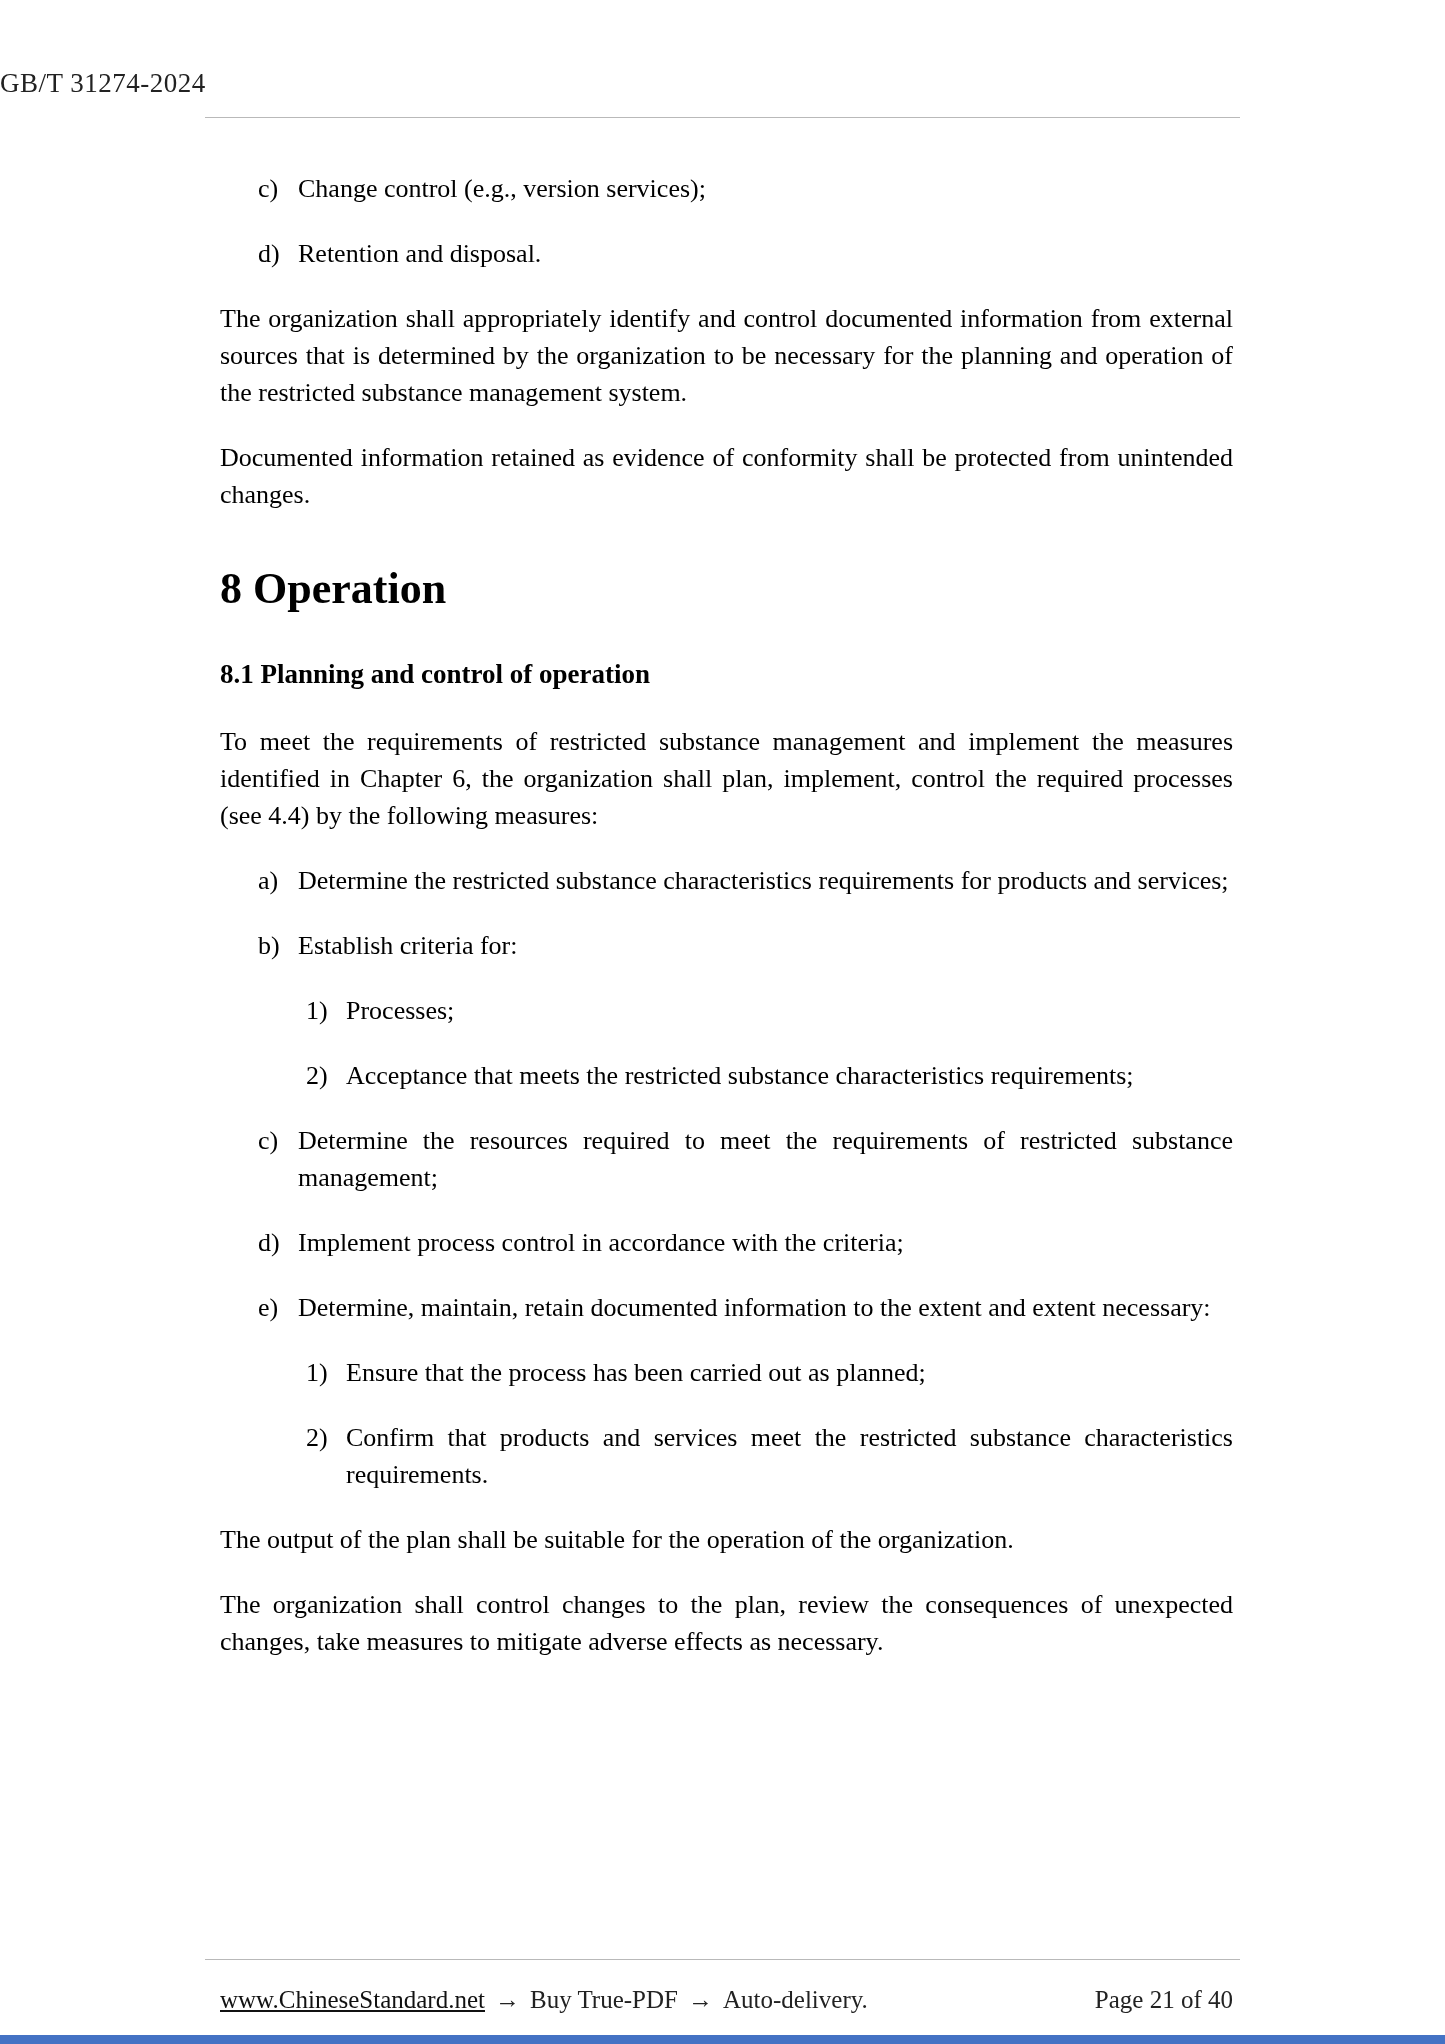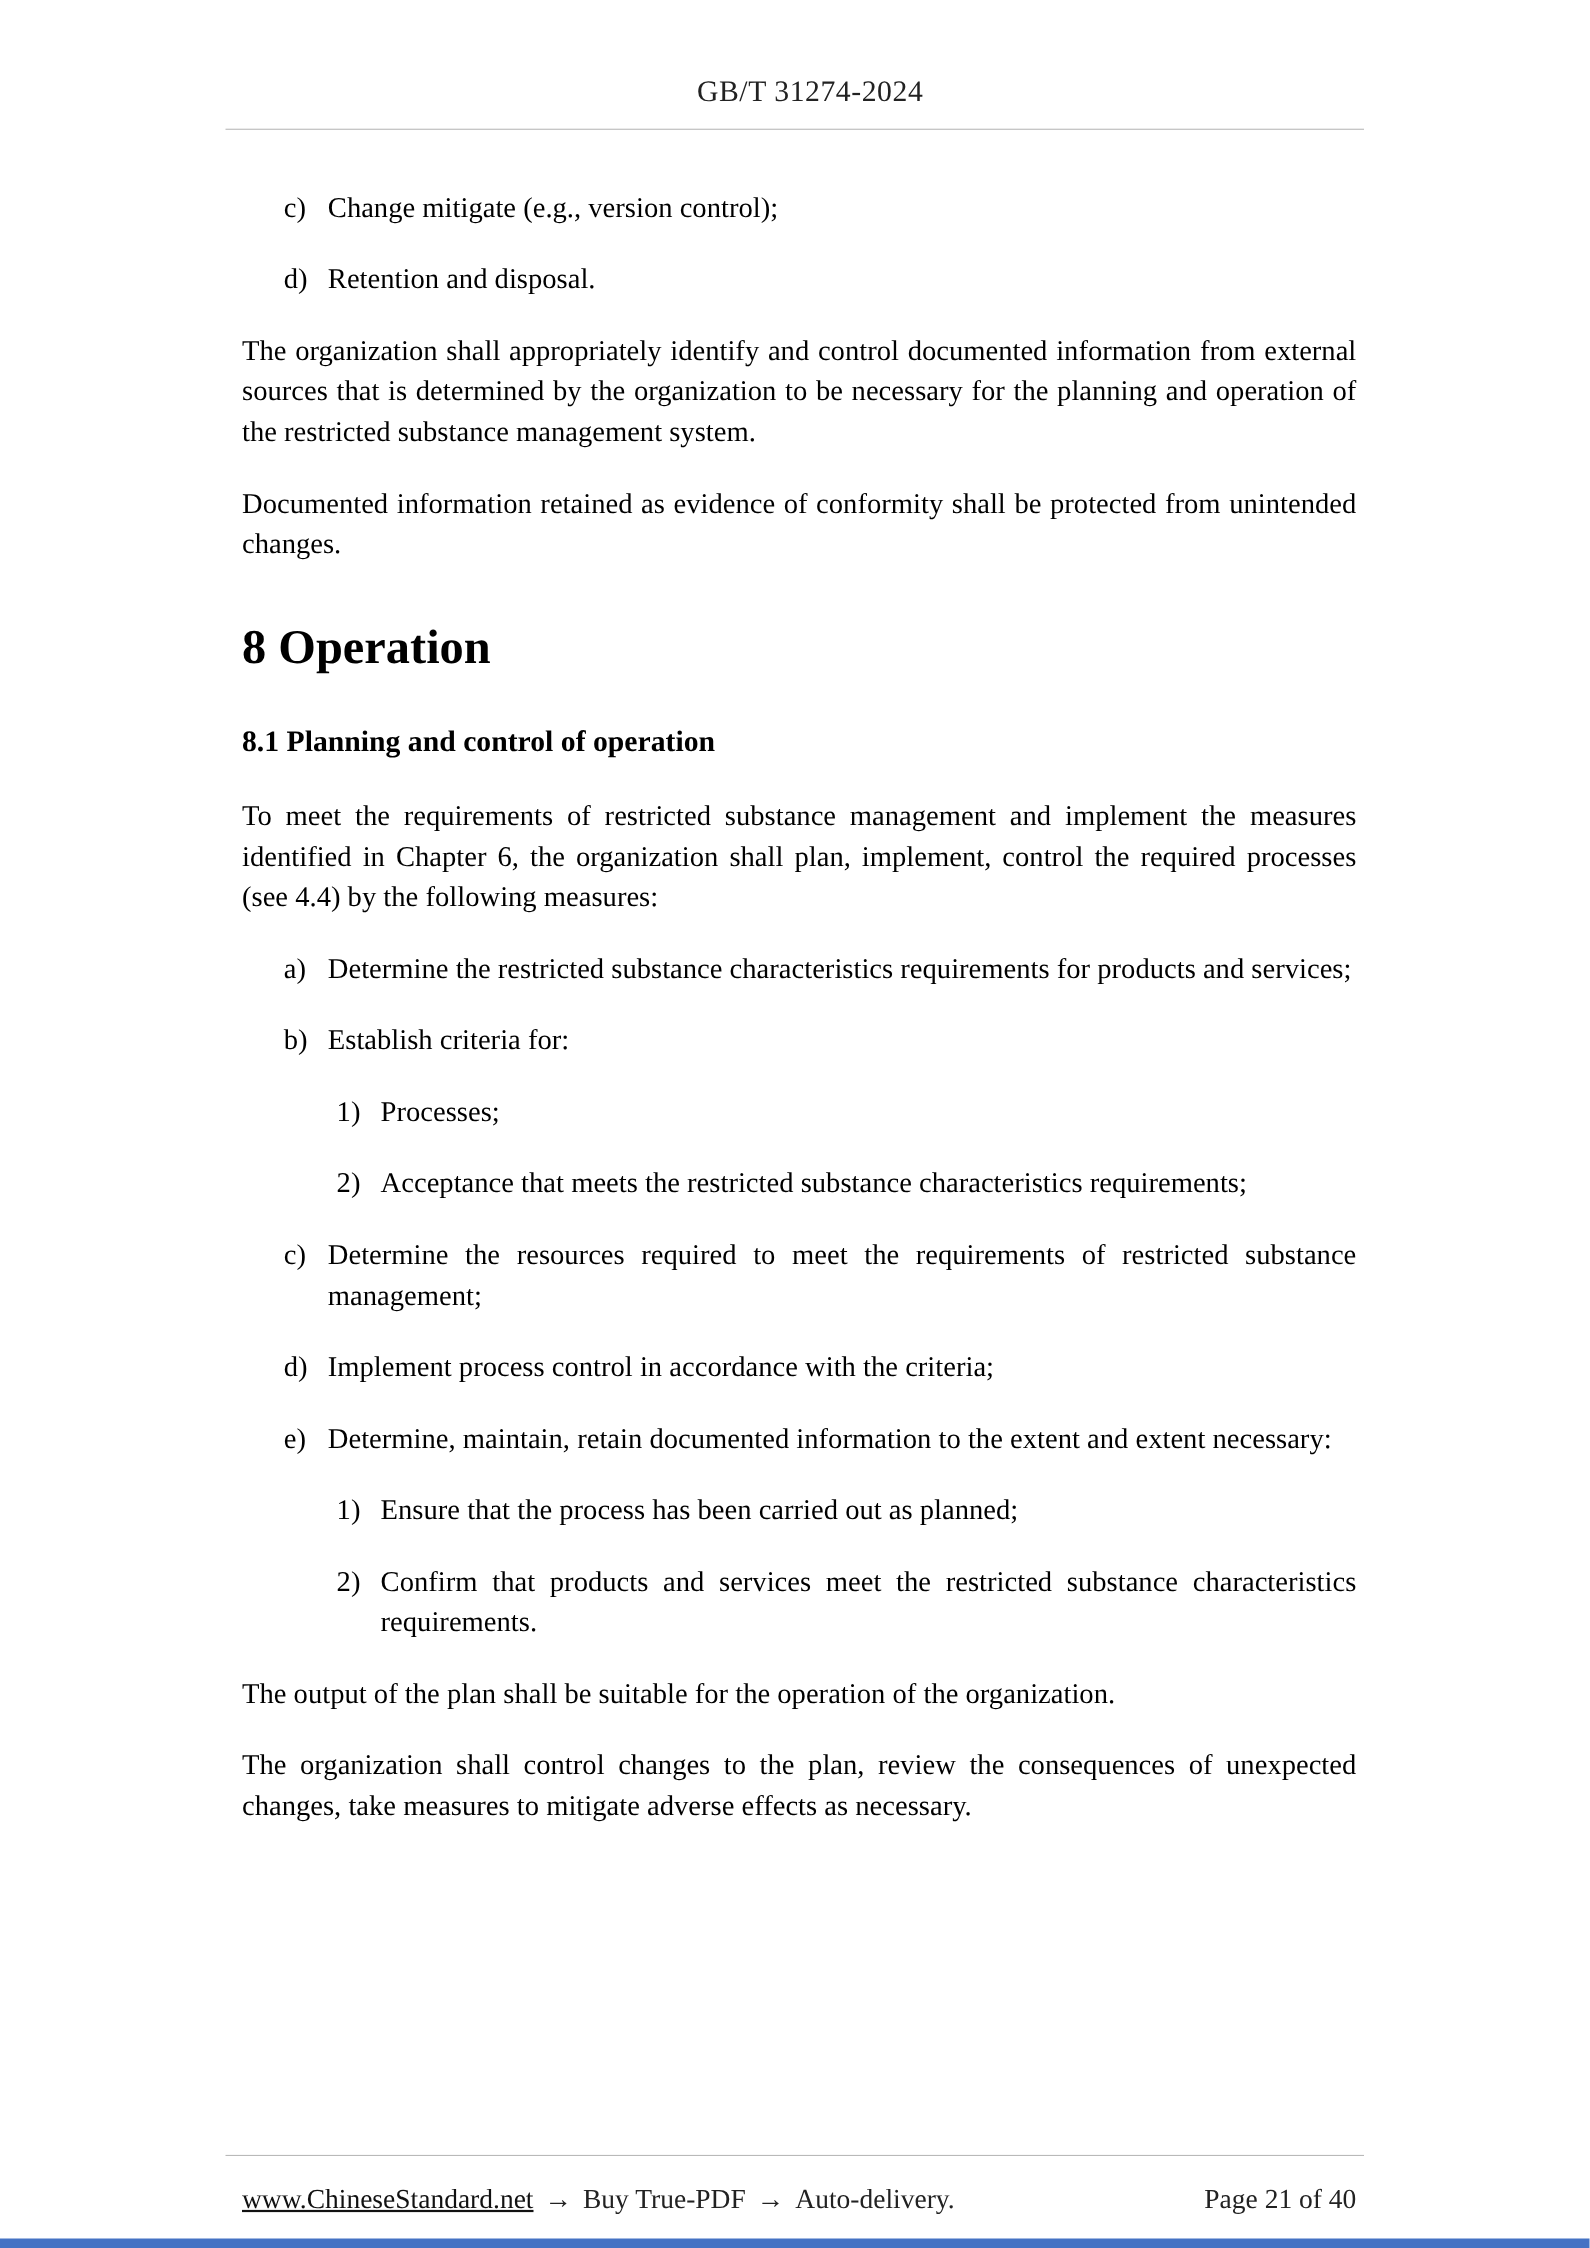--- a/index.html
+++ b/index.html
@@ -13,22 +13,21 @@
     color: #000;
   }
   .page {
     position: absolute;
     inset: 0;
     background: #fff;
   }
   
   .doc-header {
     padding-top: 68px;
-    text-align: center;
-    padding-left: 28px;
+    text-align: left;
   }
   .doc-number {
     font-size: 27px;
     color: #222;
     letter-spacing: 0.5px;
   }
   .rule {
     border: none;
     border-top: 1px solid #b9b9b9;
     margin: 18px 205px 0 205px;
@@ -109,21 +108,21 @@
 
   <div class="doc-header">
     <div class="doc-number">GB/T 31274-2024</div>
   </div>
   <hr class="rule">
 
   <div class="content">
 
     <div class="li l1">
       <span class="li-label">c)</span>
-      <div class="li-text">Change mitigate (e.g., version control);</div>
+      <div class="li-text">Change control (e.g., version services);</div>
     </div>
 
     <div class="li l1">
       <span class="li-label">d)</span>
       <div class="li-text">Retention and disposal.</div>
     </div>
 
     <p>The organization shall appropriately identify and control documented information from external sources that is determined by the organization to be necessary for the planning and operation of the restricted substance management system.</p>
 
     <p>Documented information retained as evidence of conformity shall be protected from unintended changes.</p>

